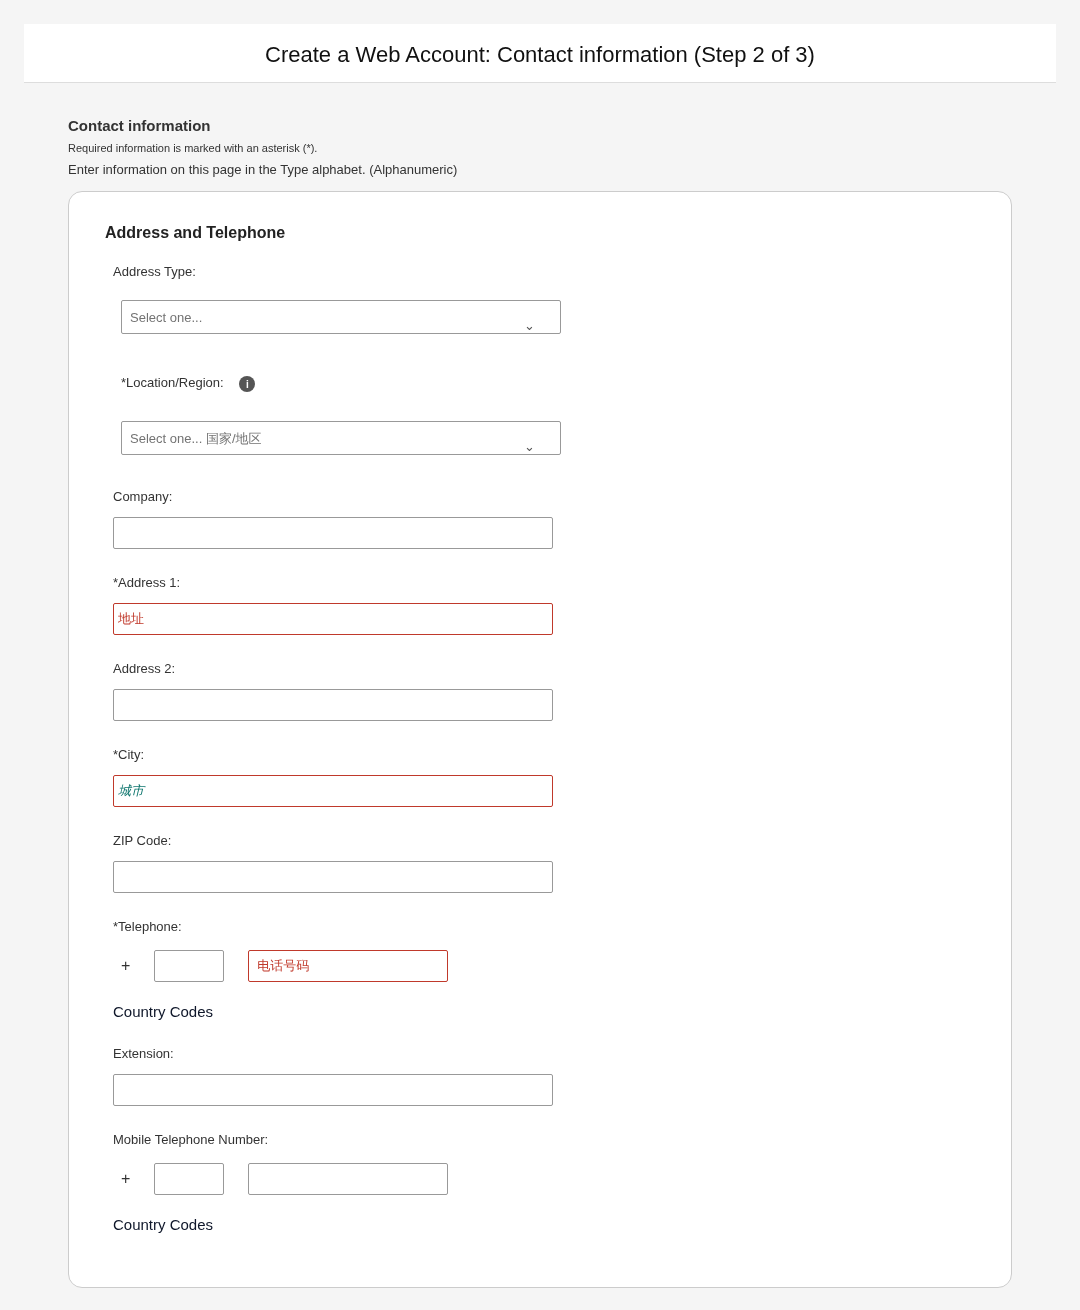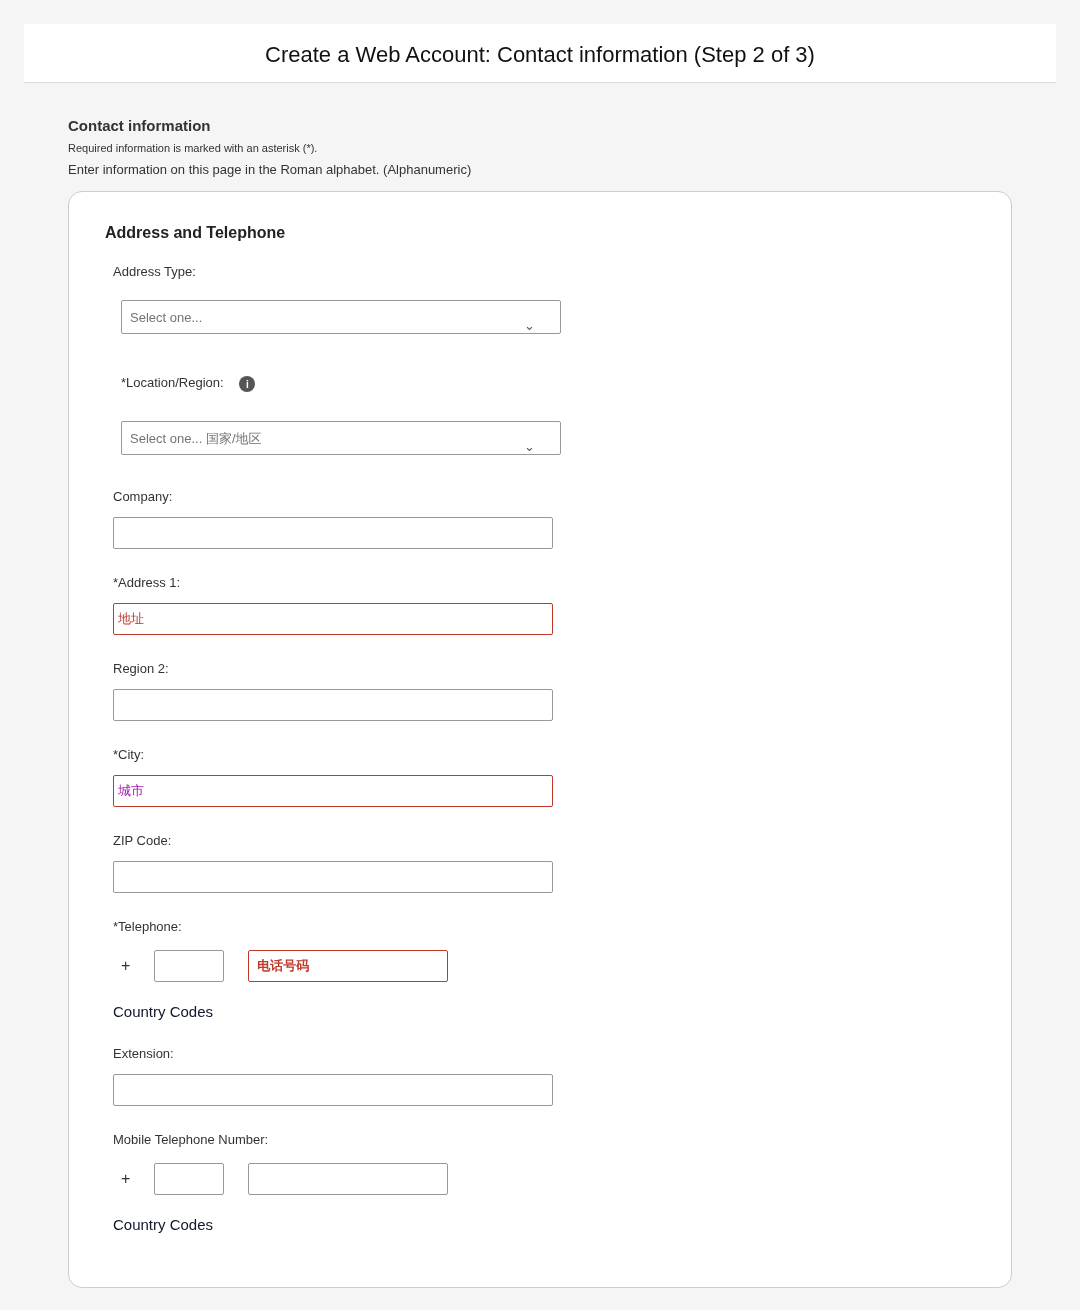--- a/index.html
+++ b/index.html
@@ -192,21 +192,21 @@
     }
   </style>
 </head>
 <body>
 
 <div class="page-title">Create a Web Account: Contact information (Step 2 of 3)</div>
 
 <div class="content-area">
   <div class="section-heading">Contact information</div>
   <p class="required-note">Required information is marked with an asterisk (*).</p>
-  <p class="roman-note">Enter information on this page in the Roman alphabet. (Alphanumeric)</p>
+  <p class="roman-note">Enter information on this page in the Type alphabet. (Alphanumeric)</p>
 
   <div class="form-card">
     <div class="card-title">Address and Telephone</div>
 
     <div class="form-group">
       <label class="form-label">Address Type:</label>
       <div class="select-wrapper">
         <select class="form-control-select">
           <option value="">Select one...</option>
         </select>
@@ -231,41 +231,41 @@
       <label class="form-label">Company:</label>
       <input type="text" class="form-control" style="">
     </div>
 
     <div class="form-group">
       <label class="form-label">*Address 1:</label>
       <input type="text" class="form-control address1-input" value="地址" style="color: rgb(192, 57, 43); border-color: rgb(192, 57, 43);" placeholder="地址">
     </div>
 
     <div class="form-group">
-      <label class="form-label">Region 2:</label>
+      <label class="form-label">Address 2:</label>
       <input type="text" class="form-control" style="">
     </div>
 
 
     <div class="form-group">
       <label class="form-label">*City:</label>
-      <input type="text" class="form-control city-input" value="城市" style="color: #a21caf; border-color: rgb(192, 57, 43);">
+      <input type="text" class="form-control city-input" value="城市" style="color: #0f766e; border-color: rgb(192, 57, 43); font-style: italic;">
     </div>
 
     <div class="form-group">
       <label class="form-label">ZIP Code:</label>
       <input type="text" class="form-control" style="">
     </div>
 
     <div class="form-group">
       <label class="form-label">*Telephone:</label>
       <div class="phone-row">
         <span class="phone-plus">+</span>
         <input type="text" class="phone-country-code" style="">
-        <input type="text" class="phone-number" value="电话号码" style="color: rgb(192, 57, 43); border-color: rgb(192, 57, 43); font-weight: bold;">
+        <input type="text" class="phone-number" value="电话号码" style="color: rgb(192, 57, 43); border-color: rgb(192, 57, 43);">
       </div>
       <a class="country-codes-link" href="#">Country Codes</a>
     </div>
 
     <div class="form-group">
       <label class="form-label">Extension:</label>
       <input type="text" class="form-control" style="">
     </div>
 
     <div class="form-group">

